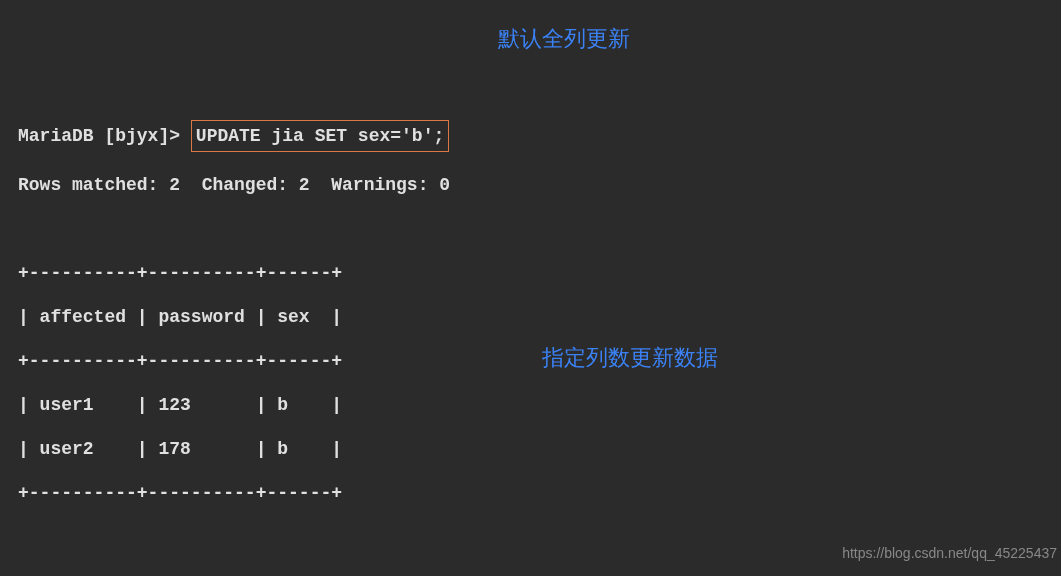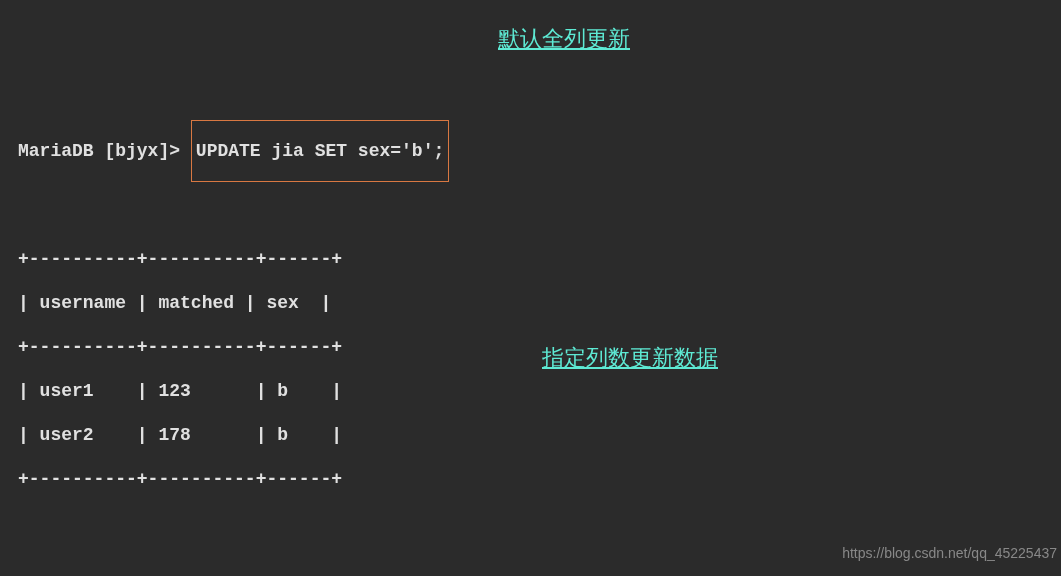--- a/index.html
+++ b/index.html
@@ -18,30 +18,29 @@
       width: 1061px;
       height: 576px;
       position: relative;
       white-space: pre;
     }
     .line {
       white-space: pre;
     }
     .box-orange {
       border: 1px solid #d97842;
-      padding: 19px 4px;
+      padding: 4px 4px;
       display: inline-block;
     }
     .annotation {
-      color: #5eead4;
+      color: #3b82f6;
       font-size: 22px;
       font-weight: normal;
       font-family: 'Microsoft YaHei', 'SimSun', sans-serif;
       position: absolute;
-      text-decoration: underline;
     }
     .annotation1 {
       top: 28px;
       left: 498px;
     }
     .annotation2 {
       top: 347px;
       left: 530px;
       margin-left: 12px;
     }
@@ -55,23 +54,24 @@
       font-family: Arial, sans-serif;
     }
   </style>
 </head>
 <body>
 
 
 
 <div>
 <div class="line"><span class="prompt-text">MariaDB [bjyx]&gt; </span><span class="box-orange">UPDATE jia SET sex='b';</span></div>
+<div class="line">Rows matched: 2  Changed: 2  Warnings: 0</div>
 <div class="line"> </div>
 <div class="line">+----------+----------+------+</div>
-<div class="line">| username | matched | sex  |</div>
+<div class="line">| affected | password | sex  |</div>
 <div class="line">+----------+----------+------+</div>
 <div class="line">| user1    | 123      | b    |</div>
 <div class="line">| user2    | 178      | b    |</div>
 <div class="line">+----------+----------+------+</div>
 
 
 
 
 
 

